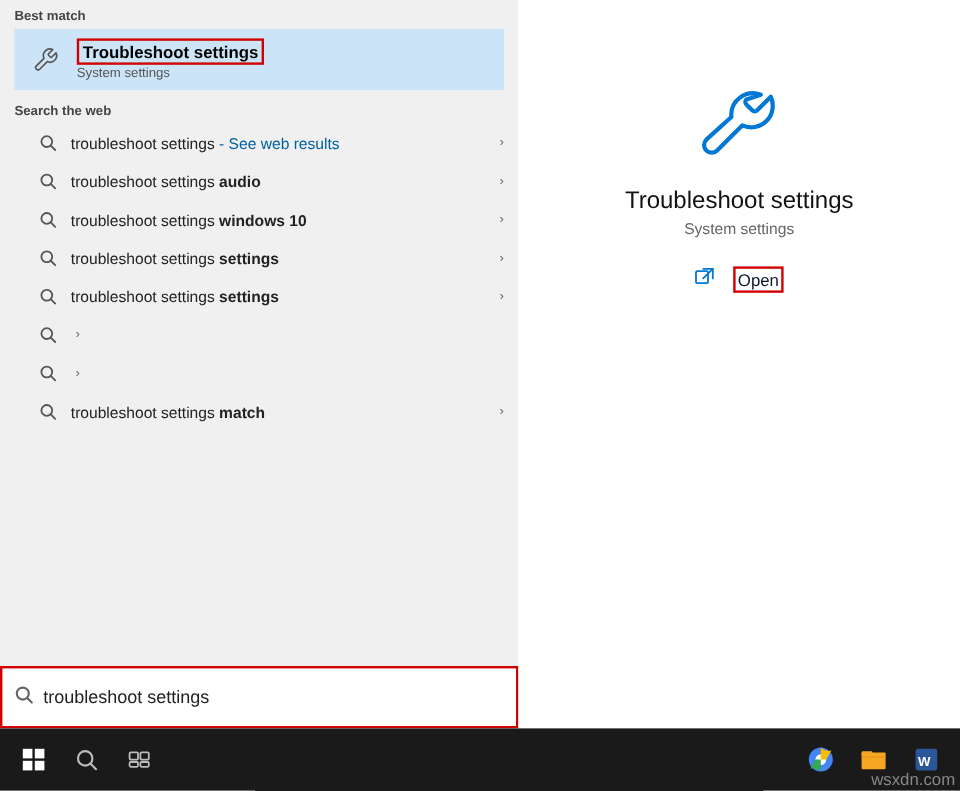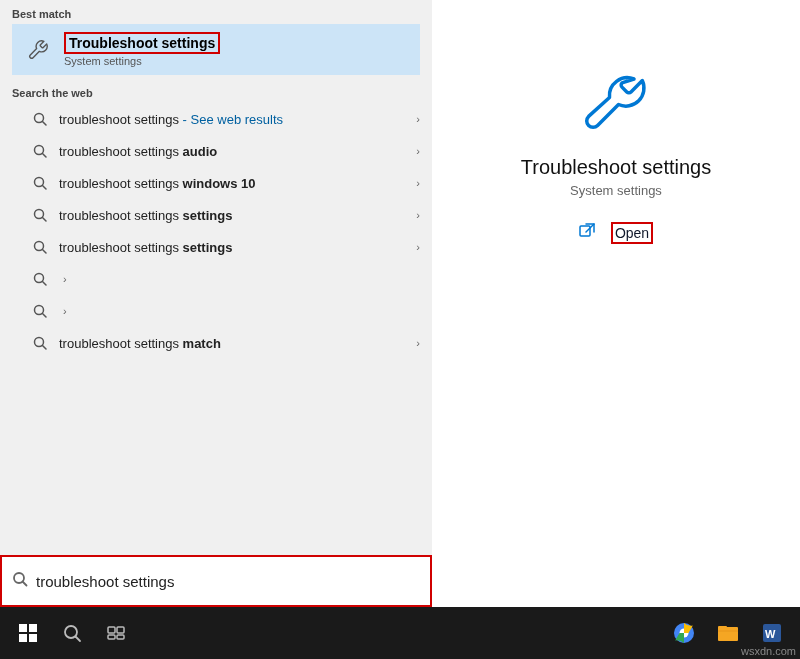--- a/index.html
+++ b/index.html
@@ -444,14 +444,14 @@
     </svg>
   </div>
 
   <div class="taskbar-icon">
     <svg width="24" height="24" viewBox="0 0 24 24">
       <rect x="3" y="3" width="18" height="18" rx="2" fill="#2b579a"></rect>
       <text x="5" y="17" font-size="11" fill="white" font-family="Arial" font-weight="bold">W</text>
     </svg>
   </div>
 
-  <span style="position:absolute; bottom:2px; right:4px; font-size:11px; color:#888;">wsxdn.com</span>
+  <span style="position:absolute; bottom:2px; right:4px; font-size:14px; color:#888;">wsxdn.com</span>
 </div>
 
 </body></html>

